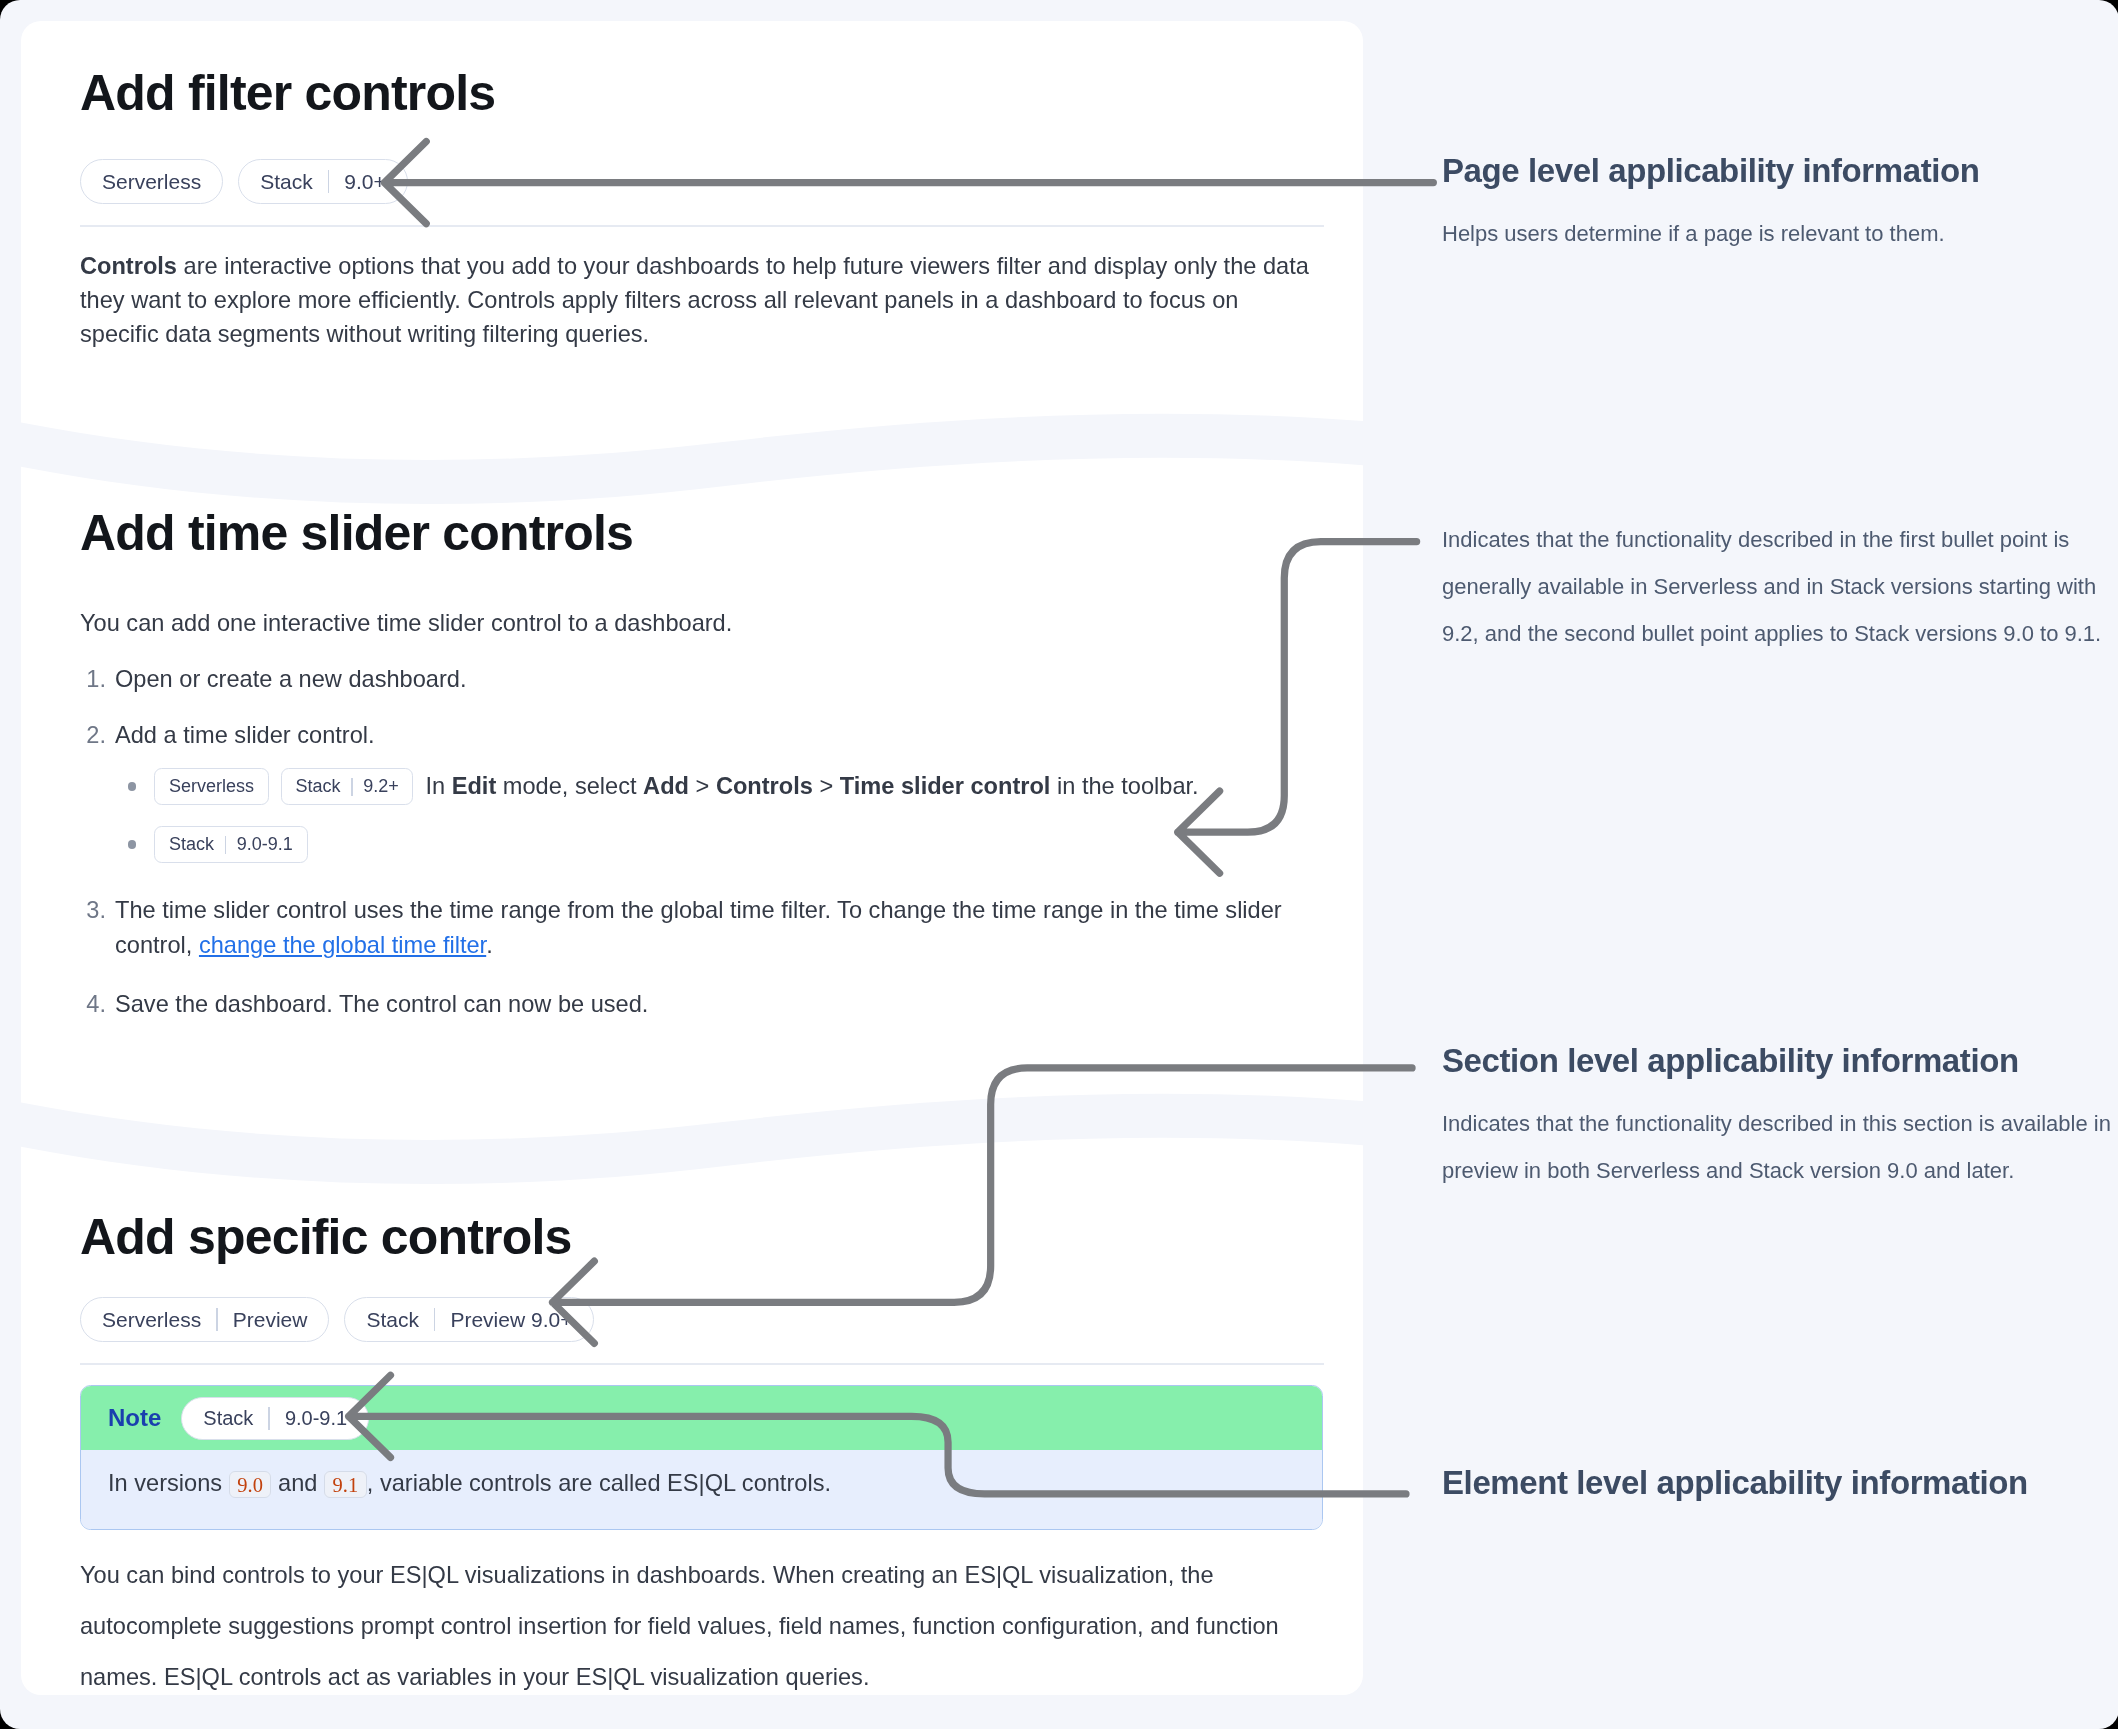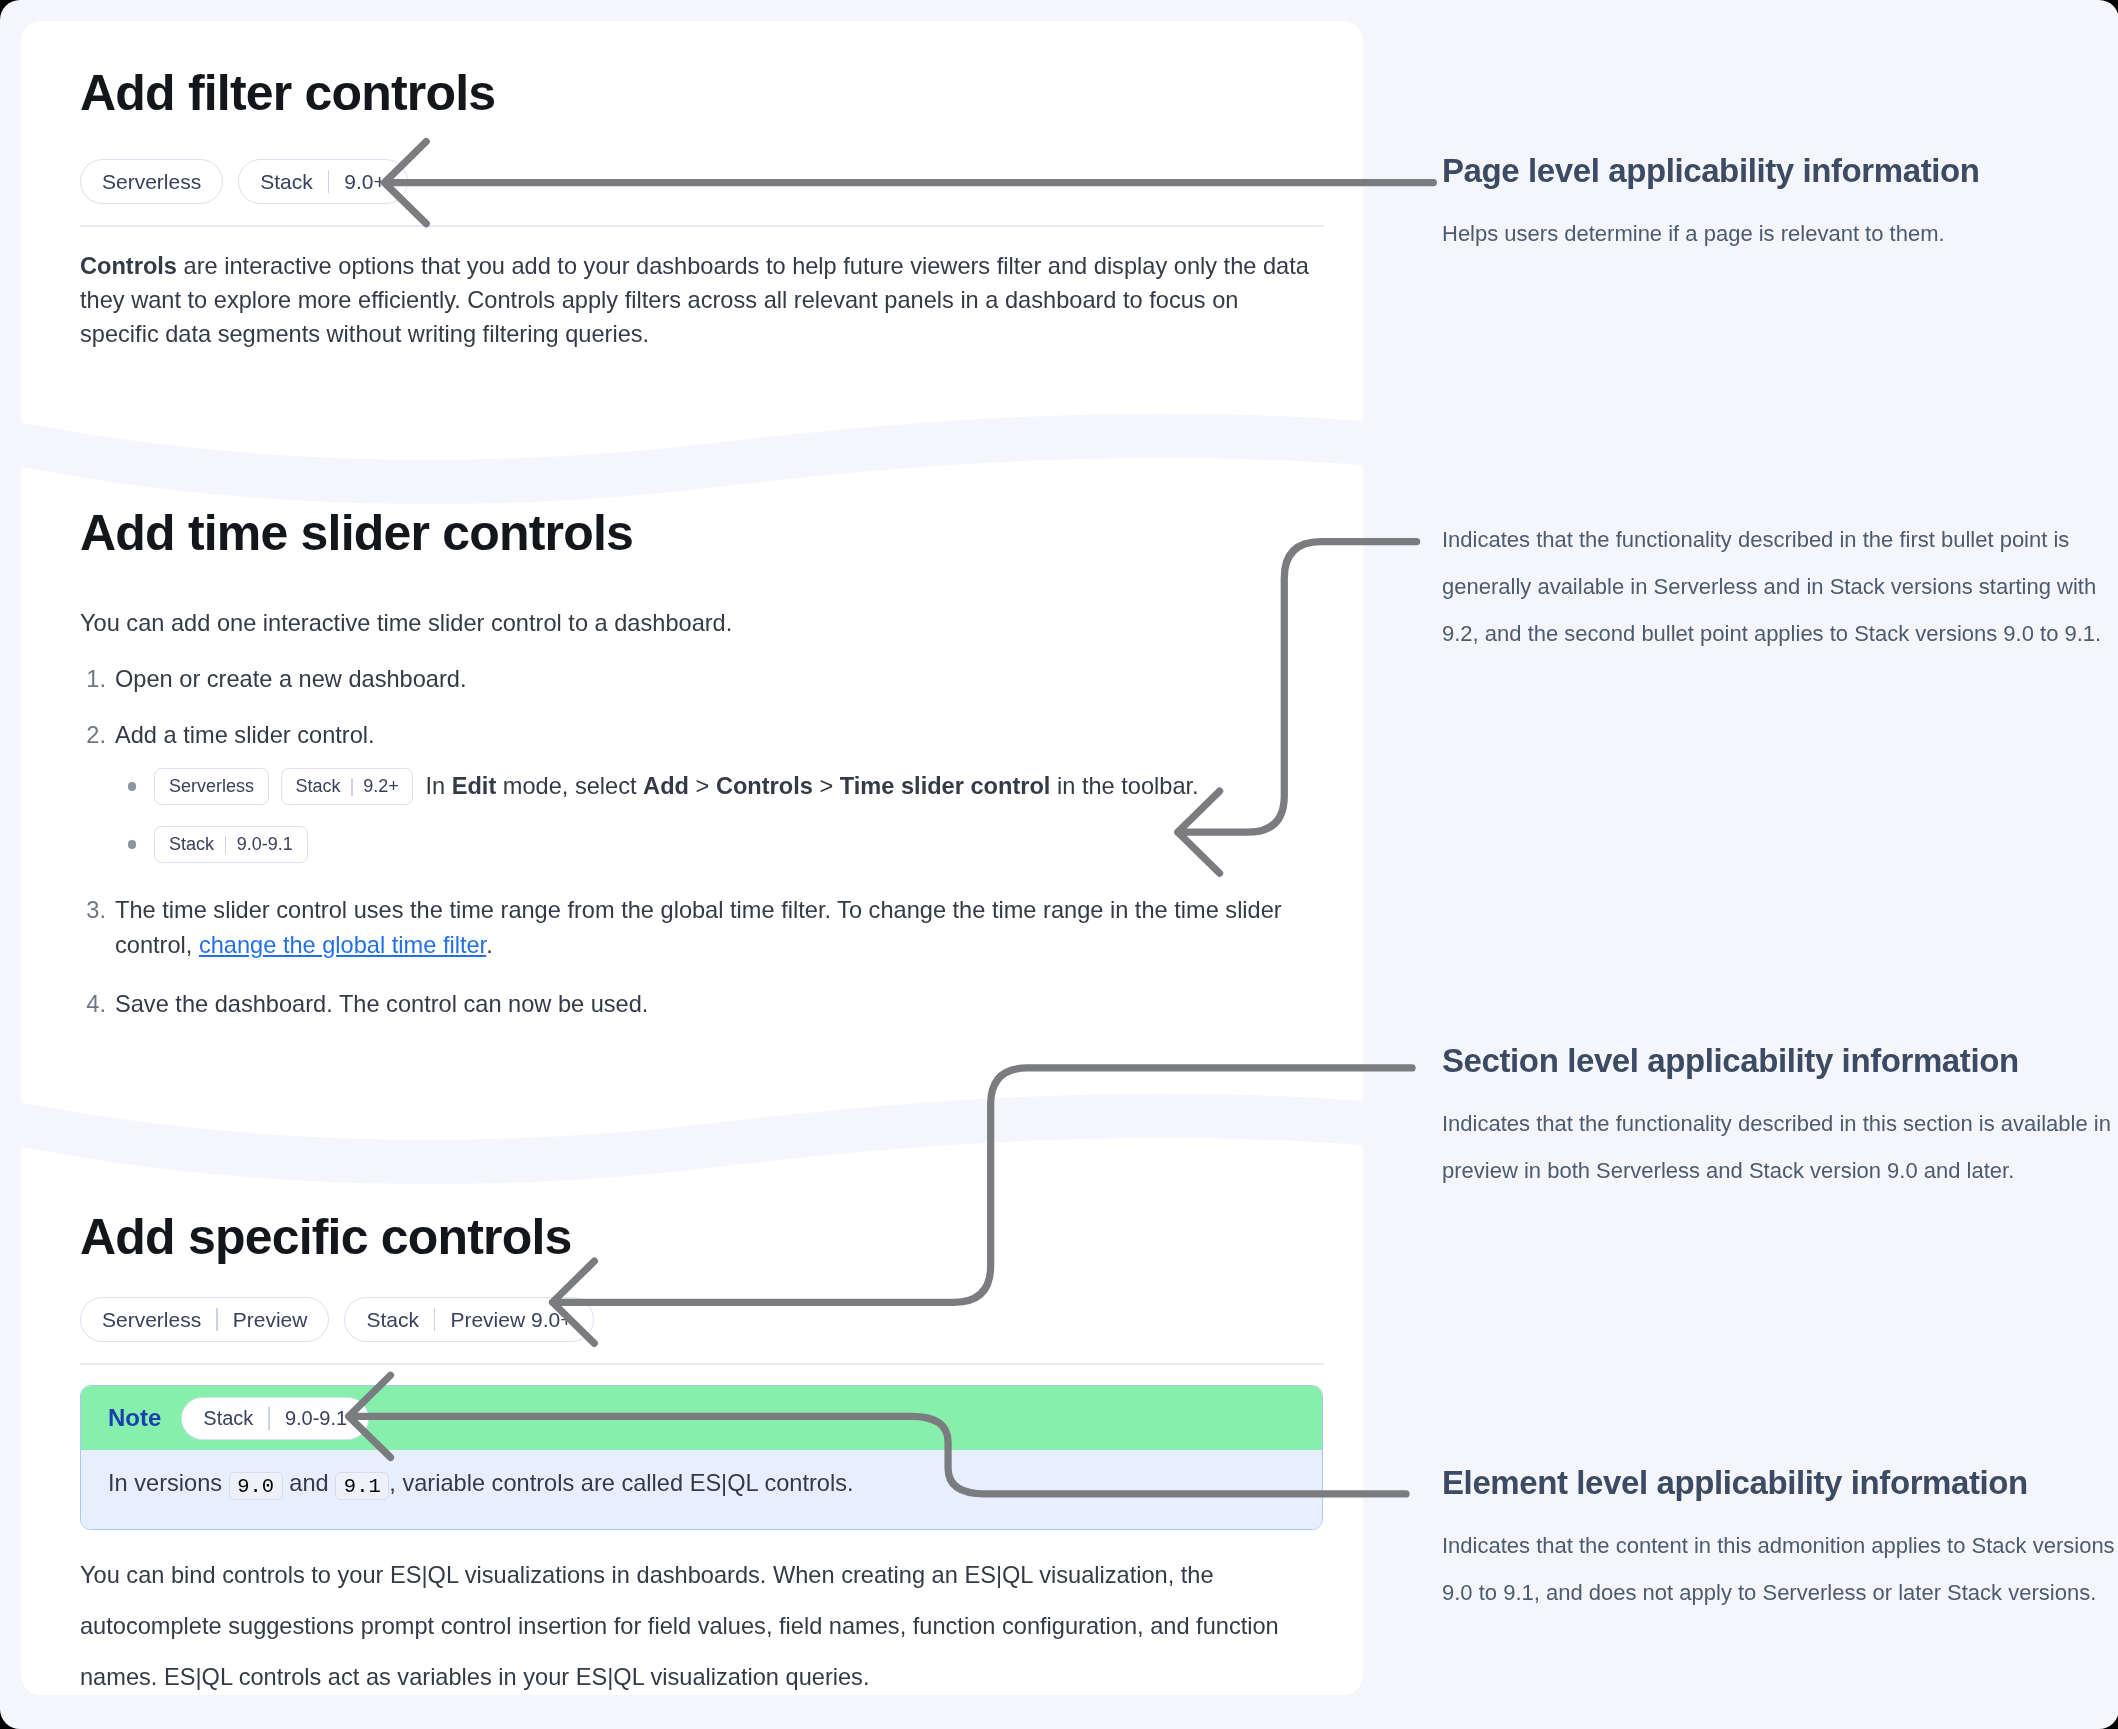--- a/index.html
+++ b/index.html
@@ -21,22 +21,22 @@
   .chip .sep{height:18px;}
   .rule{left:59px;width:1244px;height:1.5px;background:#e6eaf2;}
   .body-text{left:59px;width:1229px;font-size:23.6px;line-height:34px;color:#343a46;margin:0;}
   .step{left:59px;display:flex;gap:9px;font-size:23.6px;line-height:35px;color:#343a46;}
   .step-num{color:#6f7787;min-width:26px;text-align:right;flex:0 0 auto;}
   .step-text{width:1175px;}
   .bullet-row{left:107px;display:flex;align-items:center;gap:12px;font-size:23.6px;color:#343a46;}
   .dot{width:8.4px;height:8.4px;border-radius:50%;background:#8d95a3;margin-right:6px;flex:0 0 auto;}
   .bullet-text{white-space:nowrap;}
   .link{color:#2270e8;text-decoration:underline;cursor:pointer;}
-  .code{font-family:Liberation Mono, monospace;font-size:20.5px;background:#eef1f8;
-        border:1.5px solid #d5dce9;border-radius:6px;padding:1.5px 7.6px;color:#000000;}
+  .code{font-family:Liberation Serif, serif;font-size:20.5px;background:#eef1f8;
+        border:1.5px solid #d5dce9;border-radius:6px;padding:1.5px 7.6px;color:#c2410c;}
   .note{left:59px;width:1241px;border:1.5px solid #abc7f1;border-radius:10.6px;overflow:hidden;}
   .note-head{background:#86efac;height:64px;display:flex;align-items:center;gap:20px;padding:0 27px;}
   .note-label{color:#1a3fae;font-weight:700;font-size:24px;}
   .note-badge{height:41px;font-size:20px;}
   .note-body{background:#e7eefd;padding:20px 27px 32px;font-size:23.6px;color:#343a46;}
   .ann{position:absolute;left:1442px;width:673px;}
   .ann h2{margin:0 0 20px;font-size:33px;font-weight:700;color:#3c4b63;letter-spacing:-0.4px;}
   .ann p{margin:0;font-size:22px;line-height:47px;color:#4d5a70;}
   .arrows{position:absolute;inset:0;pointer-events:none;}
 </style>
@@ -152,21 +152,20 @@
   </div>
   <div class="ann" style="top:516px">
     <p>Indicates that the functionality described in the first bullet point is generally available in Serverless and in Stack versions starting with 9.2, and the second bullet point applies to Stack versions 9.0 to 9.1.</p>
   </div>
   <div class="ann" style="top:1042px">
     <h2>Section level applicability information</h2>
     <p>Indicates that the functionality described in this section is available in preview in both Serverless and Stack version 9.0 and later.</p>
   </div>
   <div class="ann" style="top:1464px">
     <h2>Element level applicability information</h2>
-    <p>Indicates that the content in this admonition applies to Stack versions 9.0 to 9.1, and does not apply to Serverless or later Stack versions.</p>
   </div>
 
   <svg class="arrows" width="2119" height="1729" viewBox="0 0 2785 2273">
     <g fill="none" stroke="#7a7c80" stroke-width="9.5" stroke-linecap="round" stroke-linejoin="round">
       <path d="M560,186 L505,240 L560,294 M505,240 H1884"></path>
       <path d="M1603,1040 L1548,1094 L1603,1148 M1548,1094 H1640 Q1688,1094 1688,1046 V760 Q1688,712 1736,712 H1862"></path>
       <path d="M781,1658 L726,1712 L781,1766 M726,1712 H1254 Q1302,1712 1302,1664 V1452 Q1302,1404 1350,1404 H1856"></path>
       <path d="M513,1808 L458,1862 L513,1916 M458,1862 H1198 Q1246,1862 1246,1896 V1930 Q1246,1964 1294,1964 H1848"></path>
     </g>
   </svg>

